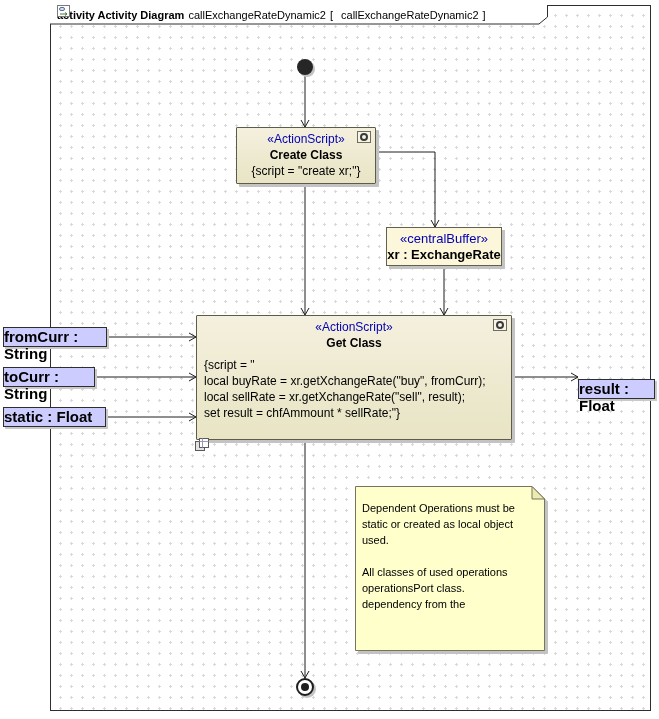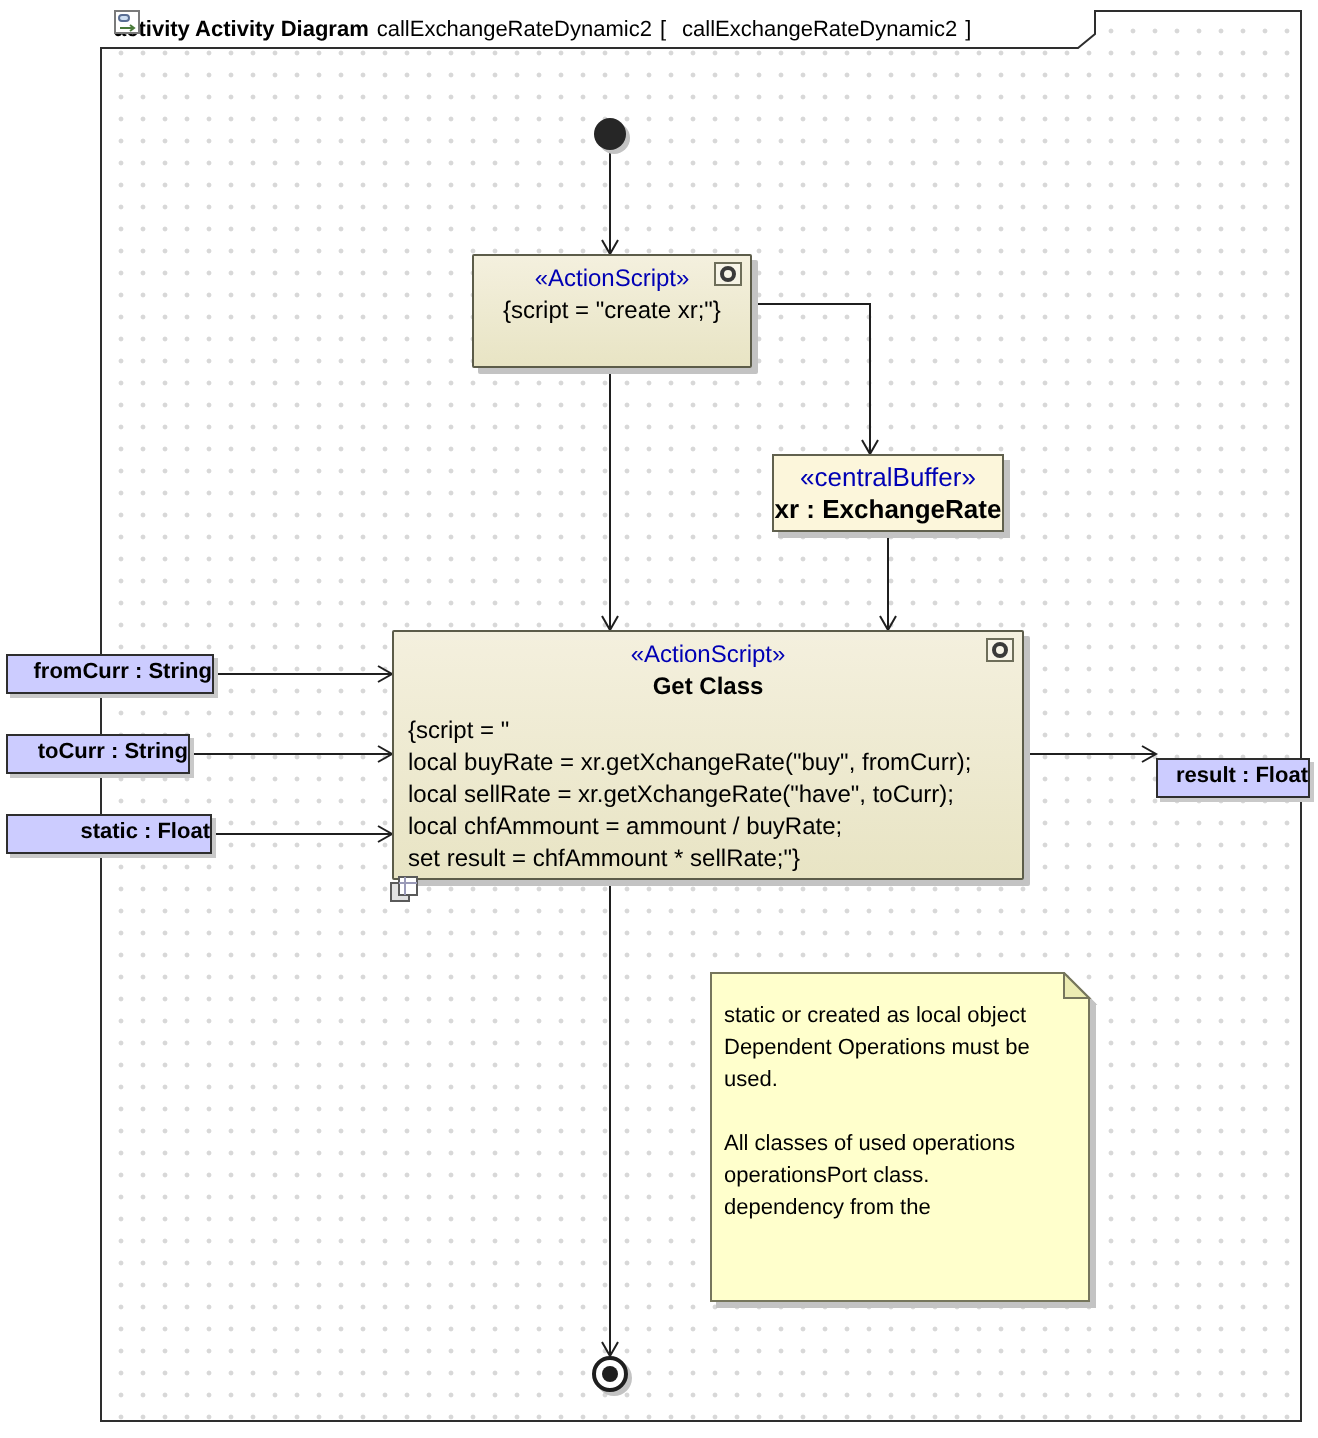--- a/index.html
+++ b/index.html
@@ -50,21 +50,21 @@
 
   #central-buffer{
     left:386px;top:227px;width:116px;height:39px;
     background:var(--buffer_fill,#FCF6DB);border:1px solid #61614e;
     box-shadow:3px 3px 0 #c3c3c3;text-align:center;font-size:13px;padding-top:2px;
   }
 
   .pin{
     position:absolute;z-index:5;box-sizing:border-box;
     background:var(--pin_fill,#CCCCFF);border:1px solid #2e2e2e;
-    font-weight:bold;font-size:11px;text-align:right;line-height:17px;
+    font-weight:bold;font-size:15px;text-align:left;line-height:17px;
     box-shadow:2px 2px 0 #c9c9c9;
   }
   #pin-fromcurr{left:3px;top:327px;width:104px;height:20px;}
   #pin-tocurr{left:3px;top:367px;width:92px;height:20px;}
   #pin-ammount{left:3px;top:407px;width:103px;height:20px;}
   #pin-result{left:578px;top:367px;width:77px;height:20px;margin-top:12px;}
 
   #initial-node{
     position:absolute;left:297px;top:59px;width:16px;height:16px;border-radius:50%;
     background:#262626;box-shadow:2px 2px 0 #c3c3c3;z-index:4;
@@ -164,39 +164,39 @@
     </g>
   </svg>
 
   <div id="initial-node"></div>
 
   <div id="create-class" class="node action">
     <div class="script-icon">
         <span class="ring"></span>
       </div>
     <div class="stereotype">«ActionScript»</div>
+    <div class="node-name">Create Class</div>
     <div class="script-line-center">{script = "create xr;"}</div>
   </div>
 
   <div id="central-buffer" class="node">
     <div class="stereotype" style="padding-top:1px;">«centralBuffer»</div>
     <div class="node-name">xr : ExchangeRate</div>
   </div>
 
   <div id="get-rates" class="node action">
     <div class="script-icon">
         <span class="ring"></span>
       </div>
     <div class="stereotype">«ActionScript»</div>
     <div class="node-name">Get Class</div>
     <div class="script-block">
       <div class="script-line">{script = "</div>
       <div class="script-line">local buyRate = xr.getXchangeRate("buy", fromCurr);</div>
-      <div class="script-line">local sellRate = xr.getXchangeRate("have", toCurr);</div>
-      <div class="script-line">local chfAmmount = ammount / buyRate;</div>
+      <div class="script-line">local sellRate = xr.getXchangeRate("sell", result);</div>
       <div class="script-line">set result = chfAmmount * sellRate;"}</div>
     </div>
   </div>
 
   <div class="pins-icon">
     <svg width="15" height="14">
       <rect x="0.5" y="3.5" width="9" height="9" fill="#e2e2e2" stroke="#5a5a5a"></rect>
       <rect x="4.5" y="0.5" width="9" height="9" fill="#ffffff" stroke="#5a5a5a"></rect>
       <path d="M4.5,3.5 H13.5 M7.5,0.5 V9.5" stroke="#9a9ab8" stroke-width="1"></path>
     </svg>
@@ -206,22 +206,22 @@
   <div id="pin-tocurr" class="pin">toCurr : String</div>
   <div id="pin-ammount" class="pin">static : Float</div>
   <div id="pin-result" class="pin">result : Float</div>
 
   <div class="note-wrap">
     <svg class="note-svg" width="191" height="165">
       <path class="note-body" d="M0.5,0.5 H177 L189.5,13 V164.5 H0.5 Z"></path>
       <path class="note-fold" d="M177,0.5 V13 H189.5 Z"></path>
     </svg>
     <div class="note-text">
+      <div class="note-line">Dependent Operations must be</div>
       <div class="note-line">static or created as local object</div>
-      <div class="note-line">Dependent Operations must be</div>
       <div class="note-line">used.</div>
       <div class="note-line"></div>
       <div class="note-line">All classes of used operations</div>
       <div class="note-line">operationsPort class.</div>
       <div class="note-line">dependency from the</div>
     </div>
   </div>
 
   <div id="final-node">
       <span class="dot"></span>

